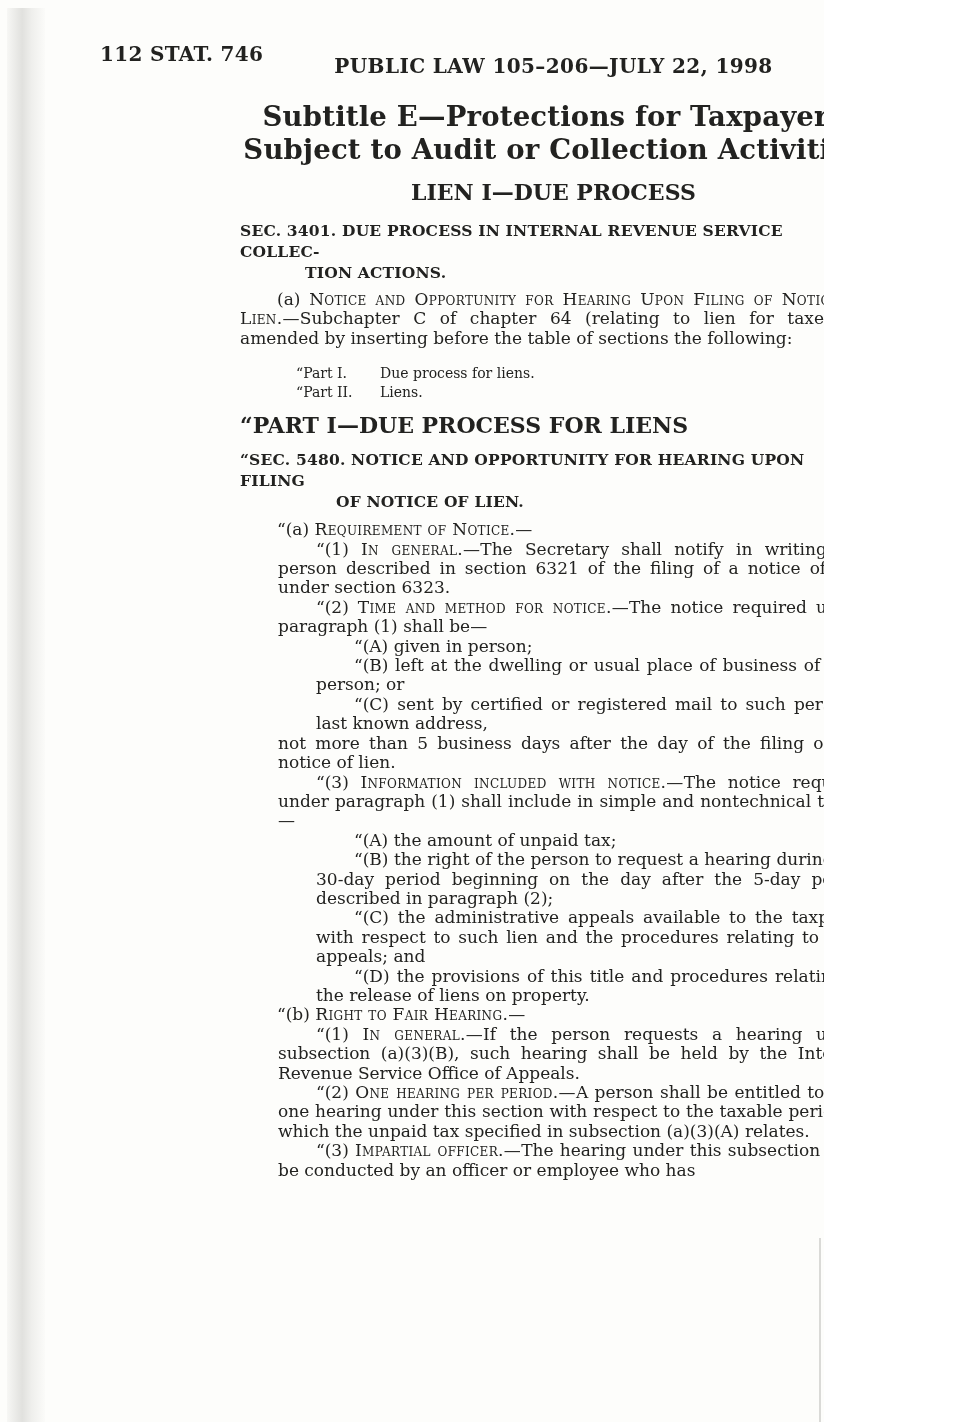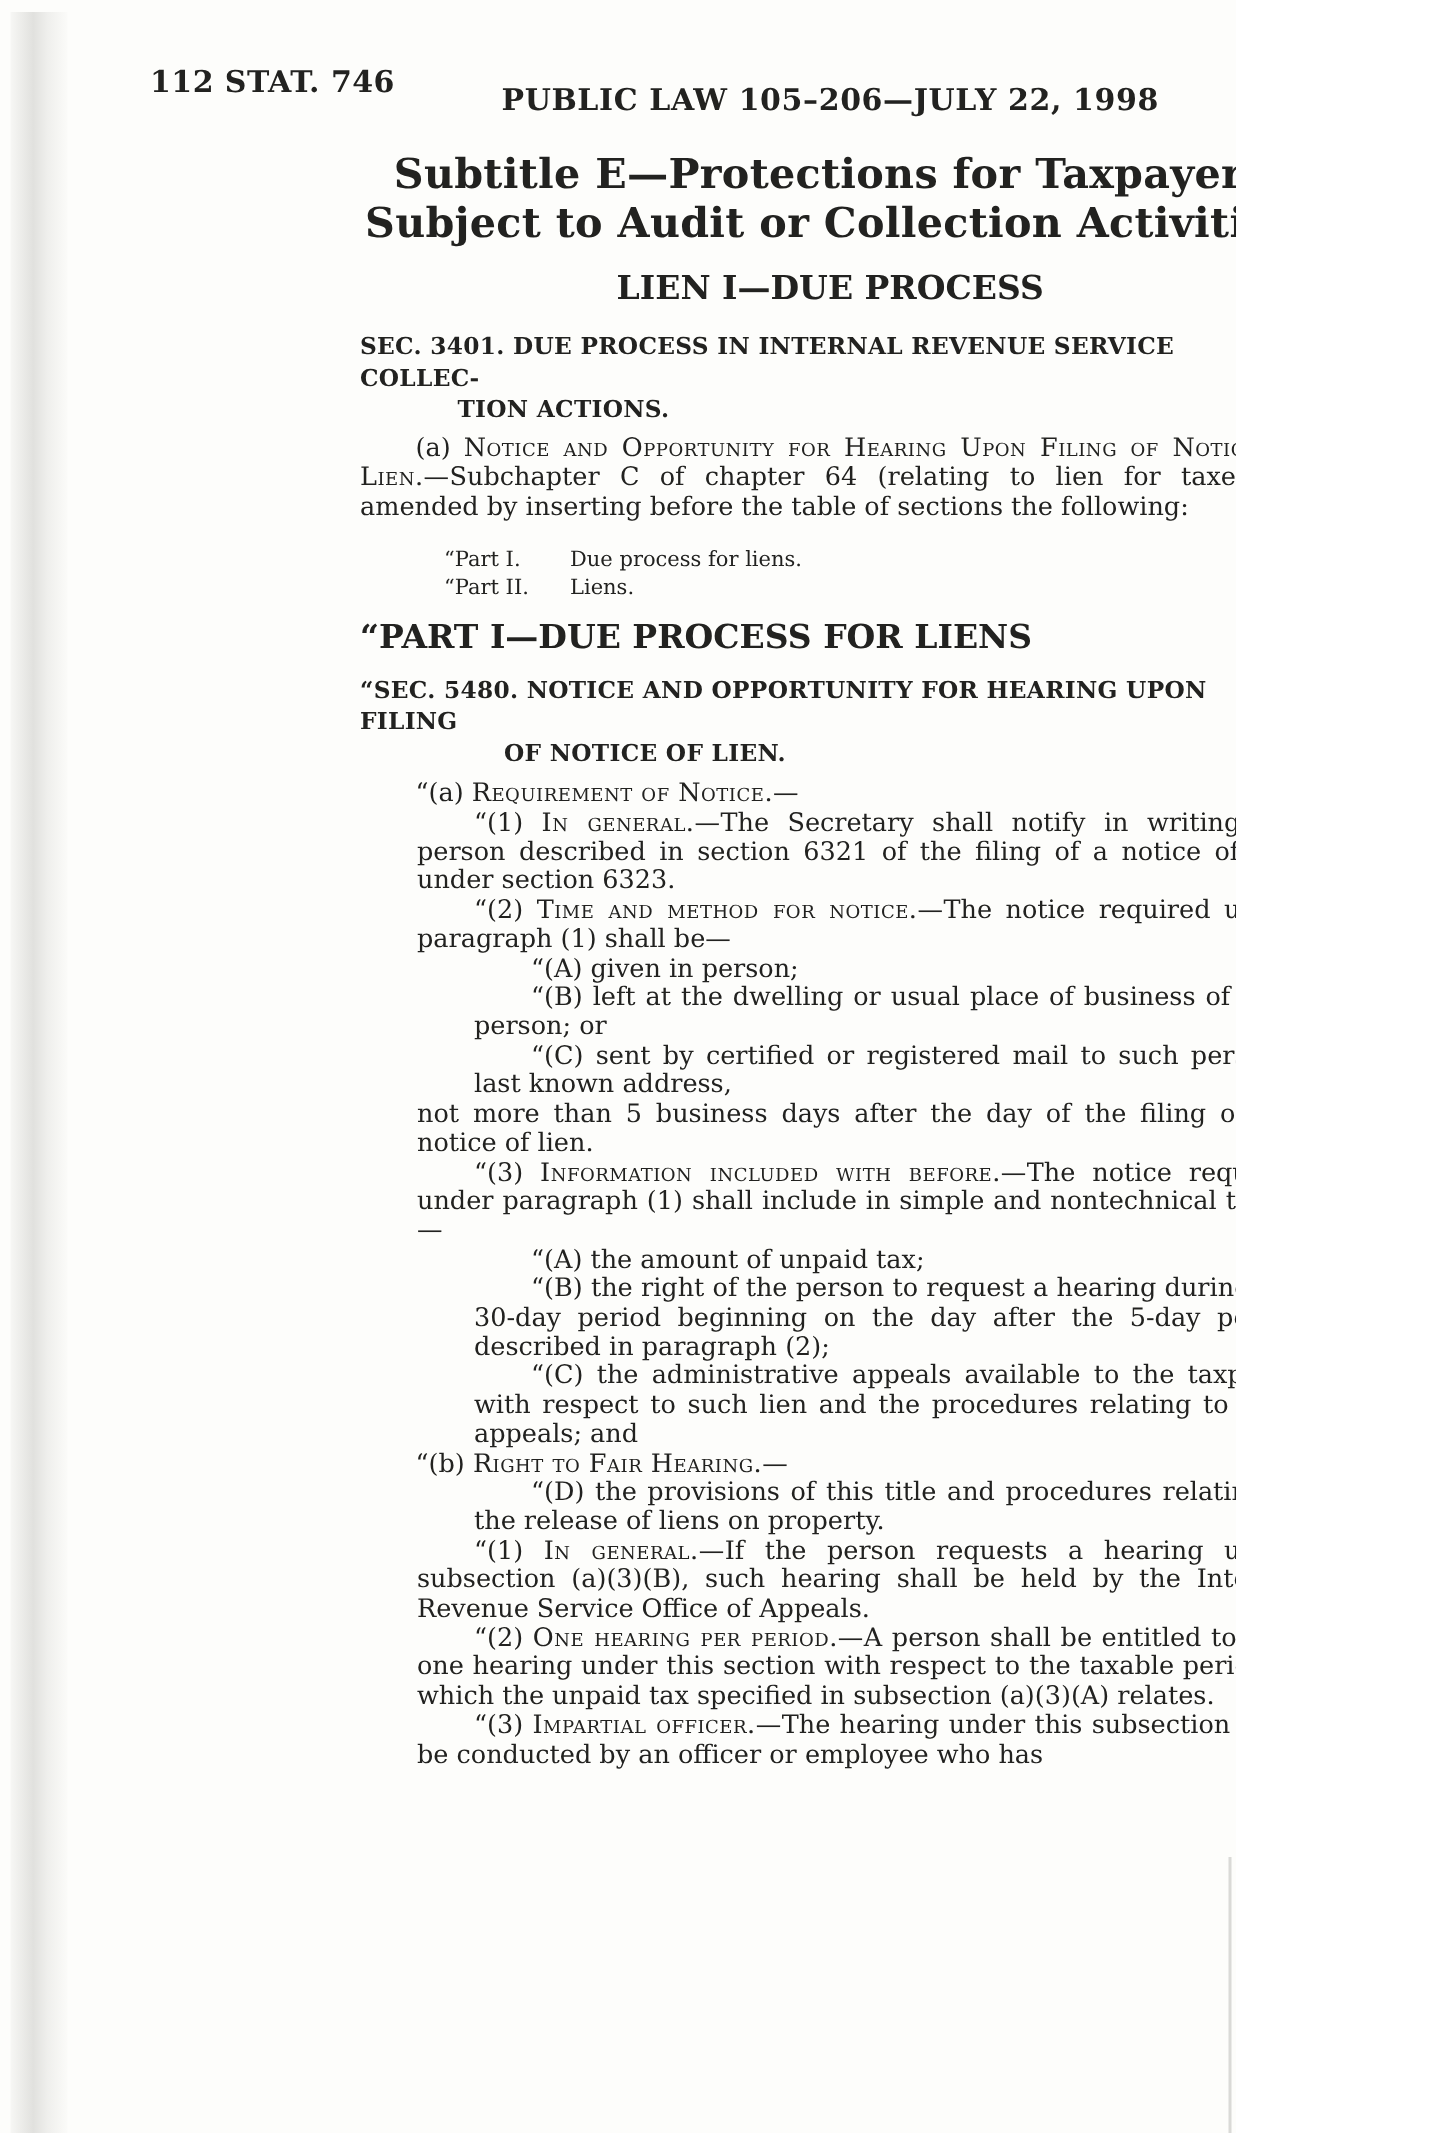--- a/index.html
+++ b/index.html
@@ -149,24 +149,24 @@
     </div>
 
     <div class="body-paras">
       <p class="para p-sub"><span>“(a) </span><span class="sc">Requirement of Notice.—</span><span></span></p>
       <p class="para p-par"><span>“(1) </span><span class="sc">In general.—</span><span>The Secretary shall notify in writing the person described in section 6321 of the filing of a notice of lien under section 6323.</span></p>
       <p class="para p-par"><span>“(2) </span><span class="sc">Time and method for notice.—</span><span>The notice required under paragraph (1) shall be—</span></p>
       <p class="para p-subpar"><span></span><span class="sc"></span><span>“(A) given in person;</span></p>
       <p class="para p-subpar"><span></span><span class="sc"></span><span>“(B) left at the dwelling or usual place of business of such person; or</span></p>
       <p class="para p-subpar"><span></span><span class="sc"></span><span>“(C) sent by certified or registered mail to such person’s last known address,</span></p>
       <p class="para p-flush"><span></span><span class="sc"></span><span>not more than 5 business days after the day of the filing of the notice of lien.</span></p>
-      <p class="para p-par"><span>“(3) </span><span class="sc">Information included with before.—</span><span>The notice required under paragraph (1) shall include in simple and nontechnical terms—</span></p>
+      <p class="para p-par"><span>“(3) </span><span class="sc">Information included with notice.—</span><span>The notice required under paragraph (1) shall include in simple and nontechnical terms—</span></p>
       <p class="para p-subpar"><span></span><span class="sc"></span><span>“(A) the amount of unpaid tax;</span></p>
       <p class="para p-subpar"><span></span><span class="sc"></span><span>“(B) the right of the person to request a hearing during the 30-day period beginning on the day after the 5-day period described in paragraph (2);</span></p>
       <p class="para p-subpar"><span></span><span class="sc"></span><span>“(C) the administrative appeals available to the taxpayer with respect to such lien and the procedures relating to such appeals; and</span></p>
+      <p class="para p-subpar"><span></span><span class="sc"></span><span>“(D) the provisions of this title and procedures relating to the release of liens on property.</span></p>
       <p class="para p-sub"><span>“(b) </span><span class="sc">Right to Fair Hearing.—</span><span></span></p>
-      <p class="para p-subpar"><span></span><span class="sc"></span><span>“(D) the provisions of this title and procedures relating to the release of liens on property.</span></p>
       <p class="para p-par"><span>“(1) </span><span class="sc">In general.—</span><span>If the person requests a hearing under subsection (a)(3)(B), such hearing shall be held by the Internal Revenue Service Office of Appeals.</span></p>
       <p class="para p-par"><span>“(2) </span><span class="sc">One hearing per period.—</span><span>A person shall be entitled to only one hearing under this section with respect to the taxable period to which the unpaid tax specified in subsection (a)(3)(A) relates.</span></p>
       <p class="para p-par"><span>“(3) </span><span class="sc">Impartial officer.—</span><span>The hearing under this subsection shall be conducted by an officer or employee who has</span></p>
     </div>
   </div>
 </div>
 
 </body></html>

